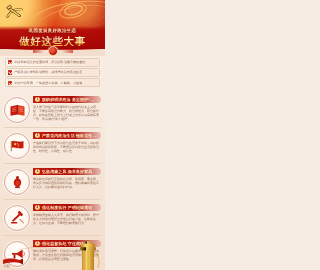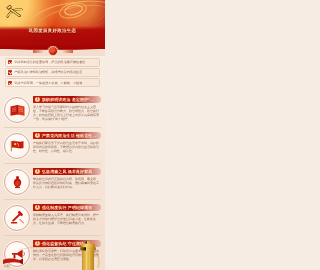--- a/index.html
+++ b/index.html
@@ -205,20 +205,21 @@
         <g stroke="#f7d46a" stroke-width="1.6" stroke-linecap="round">
           <path d="M5.2 5.4 L15.2 12.6"></path>
         </g>
         <rect x="3" y="3" width="4.4" height="2.6" rx="1" fill="#f7d46a" stroke="#3a1a02" stroke-width=".7" transform="rotate(-30 5.2 4.3)"></rect>
       </svg>
     </div>
 
     <div class="title-band"></div>
     <div class="title-wrap">
       <div class="title-sub">巩固发展良好政治生态</div>
+      <div class="title-main">做好这些大事</div>
     </div>
   </div>
 
   <div class="seal-row">
     <div class="seal-line"></div>
     <div class="seal-wing l"></div>
     <div class="seal-wing r"></div>
     <div class="seal"></div>
   </div>
 

